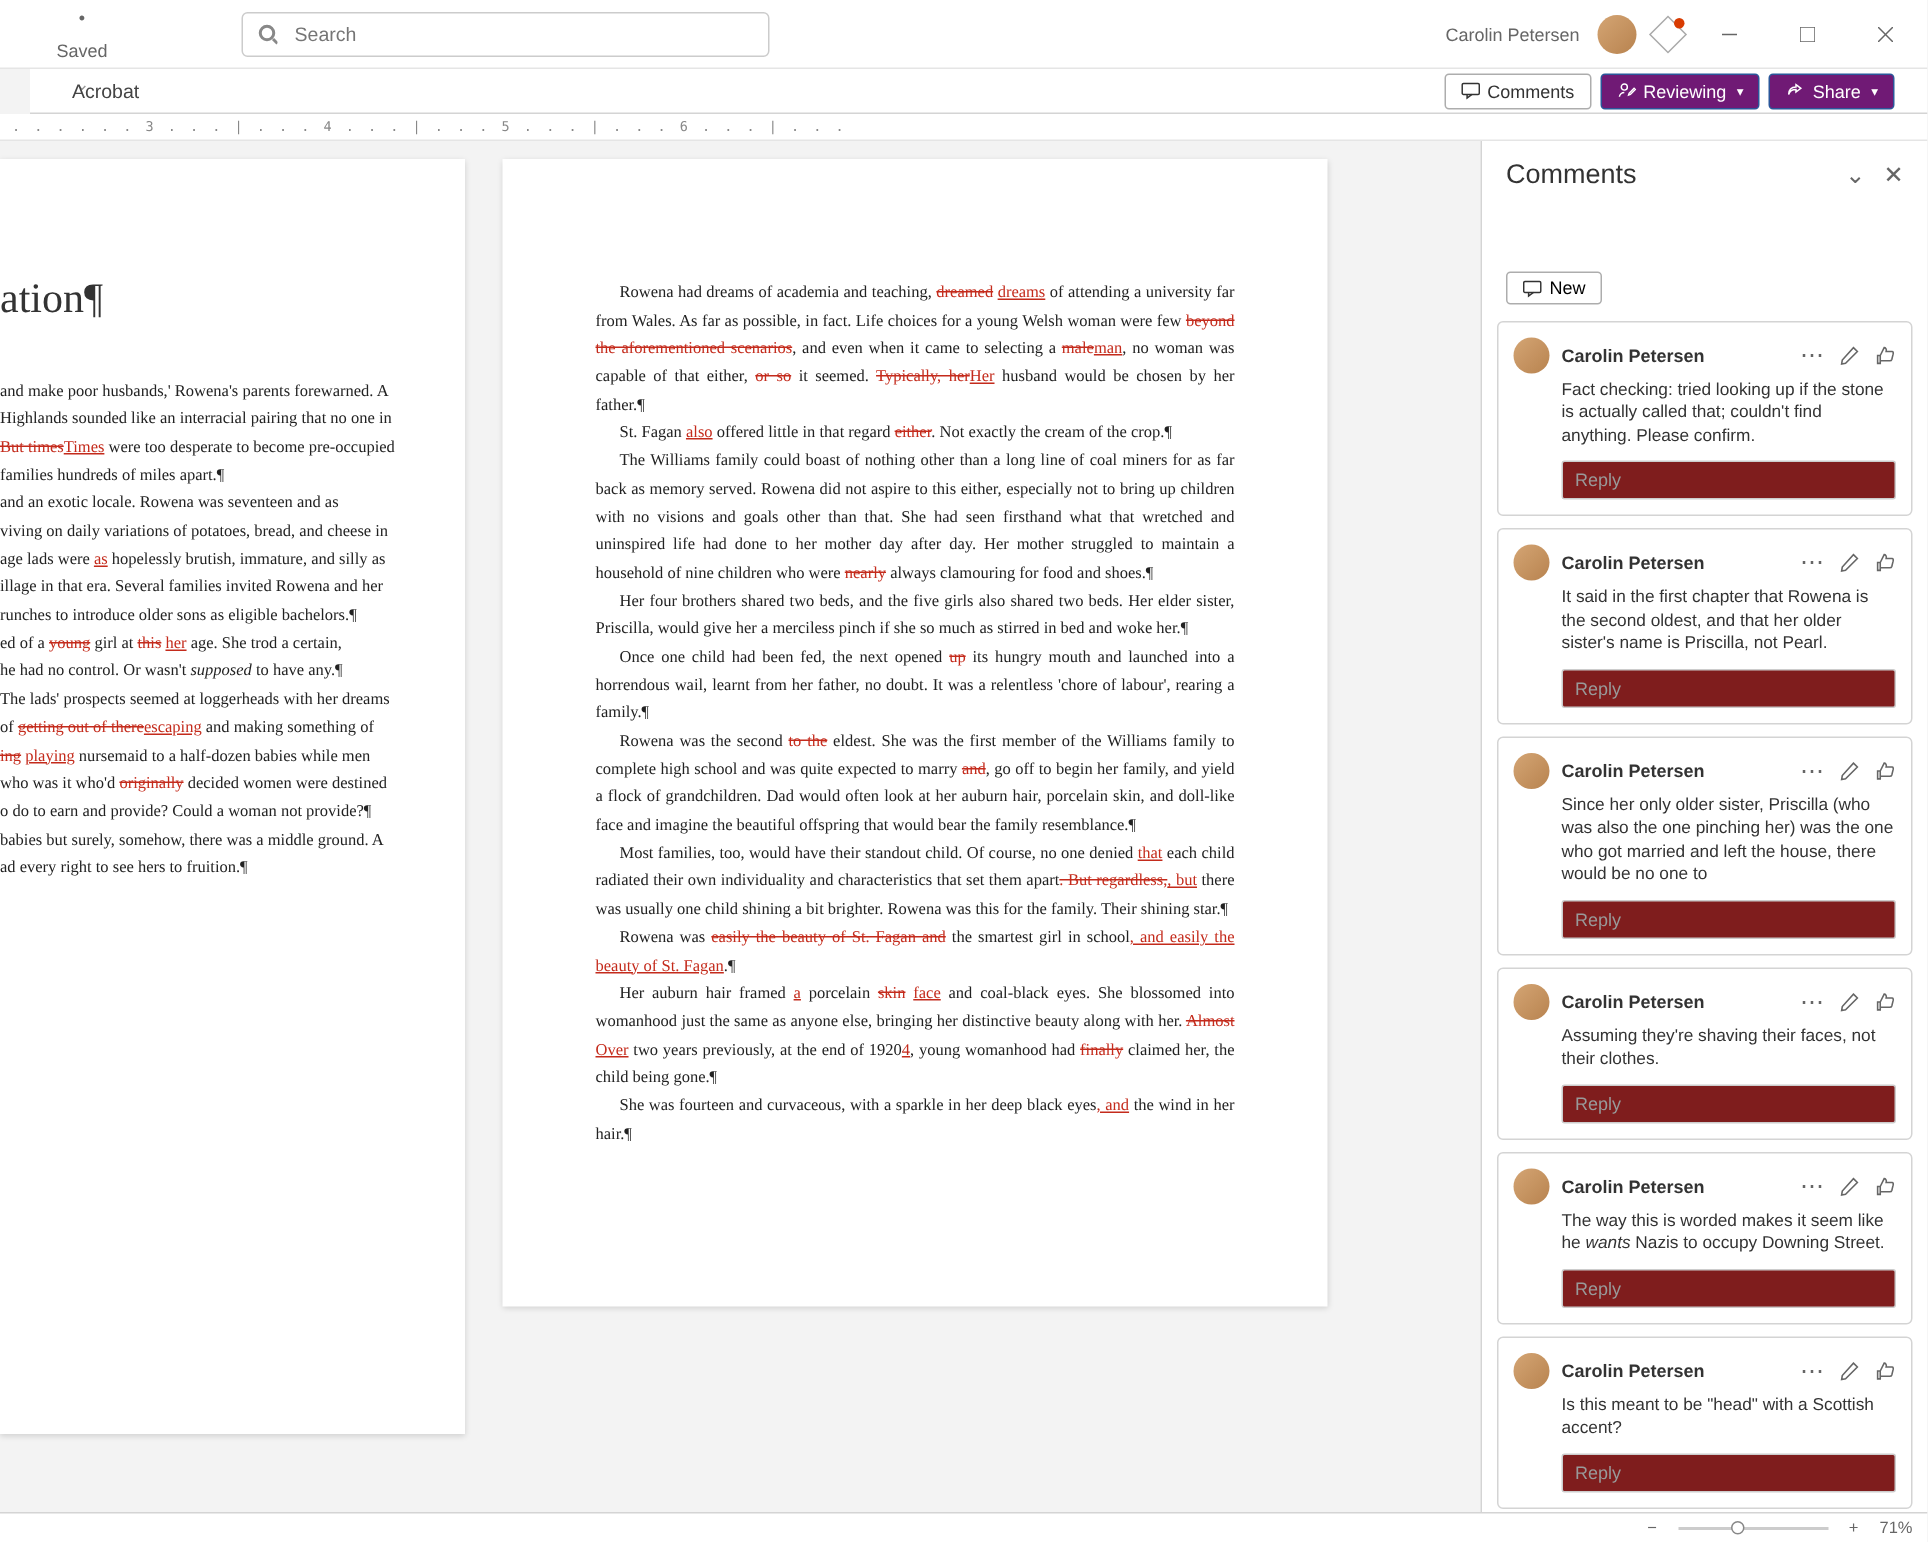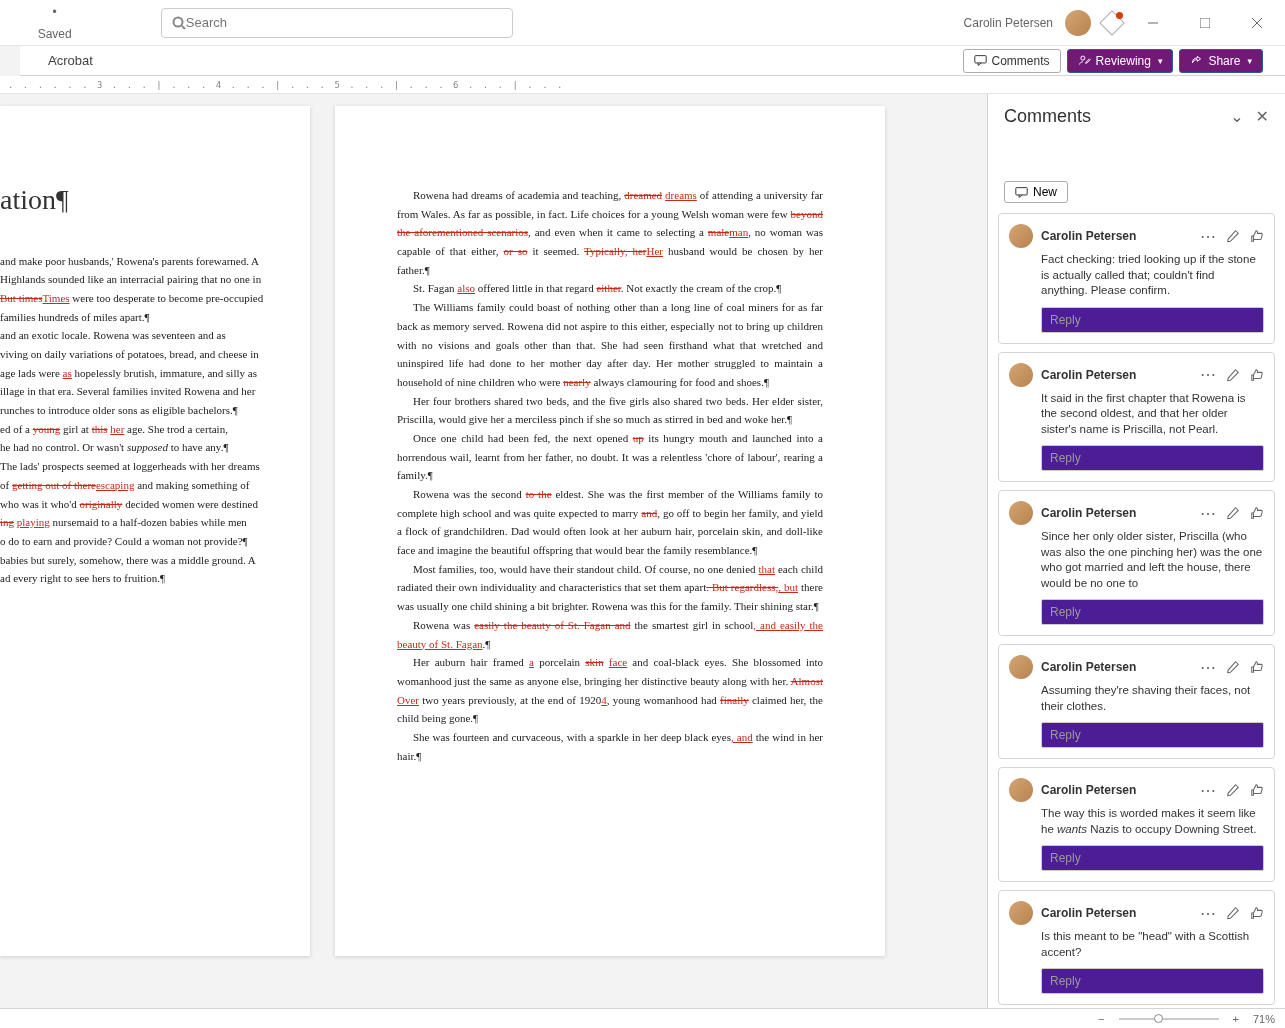--- a/index.html
+++ b/index.html
@@ -5,21 +5,21 @@
 * { margin:0; padding:0; box-sizing:border-box; }
 body { font-family:"Segoe UI",Arial,sans-serif; background:#f3f3f3; width:1285px; height:1028px; overflow:hidden; position:relative; }
 
 
 .title-bar { height:46px; background:#fff; display:flex; align-items:center; padding:0 8px; border-bottom:1px solid #e5e5e5; }
 .title-left { display:flex; align-items:center; gap:8px; color:#666; font-size:12px;flex-direction:column; }
 .save-chevron { color:#999; }
 .search-wrap { margin-left:60px; }
 .search-box { width:352px; height:30px; border:1px solid #ccc; border-radius:4px; display:flex; align-items:center; padding:0 10px; background:#fff; }
 .search-box svg { width:14px; height:14px; stroke:#888; fill:none; stroke-width:2; }
-.search-box input { border:none; outline:none; margin-left:0; font-size:13px; color:#666; width:100%; }
+.search-box input { border:none; outline:none; margin-left:11px; font-size:13px; color:#666; width:100%; }
 .title-right { margin-left:auto; display:flex; align-items:center; gap:12px; }
 .user-name { color:#666; font-size:12px; }
 .avatar { width:26px; height:26px; border-radius:50%; background:linear-gradient(135deg,#d4a574,#b8834f); display:flex; align-items:center; justify-content:center; color:#fff; font-size:11px; }
 .diamond-wrap { position:relative; }
 .diamond { width:18px; height:18px; transform:rotate(45deg); border:1.5px solid #aaa; }
 .red-dot { position:absolute; top:-2px; right:-2px; width:7px; height:7px; background:#d83b01; border-radius:50%; }
 .win-btn { width:40px; height:30px; display:flex; align-items:center; justify-content:center; color:#666; font-size:14px; }
 .win-btn svg { width:10px; height:10px; stroke:#666; fill:none; stroke-width:1; }
 
 
@@ -33,21 +33,21 @@
 .chev-sm { font-size:9px; margin-left:2px; }
 
 
 .ruler { height:18px; background:#fff; border-bottom:1px solid #e5e5e5; position:relative; display:flex; align-items:center; padding-left:8px; }
 .ruler-scale { font-size:9px; color:#888; letter-spacing:2px; font-family:monospace; }
 
 
 .workspace { position:absolute; top:94px; left:0; right:0; bottom:20px; display:flex; background:#f3f3f3; }
 .doc-area { flex:1; position:relative; overflow:hidden; }
 .page-left { position:absolute; left:0; top:12px; width:310px; height:850px; background:#fff; box-shadow:0 1px 4px rgba(0,0,0,.15); padding:70px 20px 40px 0; }
-.page-right { position:absolute; left:335px; top:12px; width:550px; height:850px; background:#fff; box-shadow:0 1px 4px rgba(0,0,0,.15); padding:80px 62px 40px 62px; }
+.page-right { position:absolute; left:335px; top:12px; width:550px; height:765px; background:#fff; box-shadow:0 1px 4px rgba(0,0,0,.15); padding:80px 62px 40px 62px; }
 .doc-text { font-family:Georgia,"Times New Roman",serif; font-size:11px; line-height:1.7; color:#222; text-align:justify; }
 .heading { font-family:Liberation Serif, serif; font-size:28px; color:#333; margin-bottom:28px; }
 .para { margin-bottom:0; text-indent:16px; }
 .ins { color:#c42b1c; text-decoration:underline; text-decoration-color:#c42b1c; }
 .del { color:#c42b1c; text-decoration:line-through; text-decoration-color:#c42b1c; }
 
 
 .comments-pane { width:298px; background:#fff; border-left:1px solid #d4d4d4; display:flex; flex-direction:column; }
 .cp-head { padding:12px 16px 10px; display:flex; align-items:center; justify-content:space-between; }
 .cp-title { font-size:18px; color:#333; }
@@ -55,21 +55,21 @@
 .cp-new-row { padding:0 16px 10px;margin-top:44px; }
 .new-btn { border:1px solid #adadad; background:#fff; border-radius:3px; padding:3px 10px; font-size:12px; display:inline-flex; align-items:center; gap:5px; }
 .cp-list { flex:1; overflow-y:auto; padding:0 10px 12px; }
 .comment { border:1px solid #d4d4d4; border-radius:4px; padding:10px 10px 10px 10px; margin-bottom:8px; background:#fff; }
 .c-head { display:flex; align-items:center; gap:8px; margin-bottom:4px; }
 .c-av { width:24px; height:24px; border-radius:50%; background:linear-gradient(135deg,#d4a574,#b8834f); flex-shrink:0; }
 .c-auth { font-size:12px; font-weight:600; color:#333; flex:1; }
 .c-icons { display:flex; gap:10px; color:#666; align-items:center; }
 .c-icons svg { width:14px; height:14px; }
 .c-body { font-size:11.5px; color:#333; line-height:1.35; margin:2px 0 8px 32px; }
-.reply-box { margin-left:32px; border:1px solid #ccc; border-radius:2px; height:26px; padding:0 8px; font-size:12px; color:#999; display:flex; align-items:center; background:#4c1d95; }
+.reply-box { margin-left:32px; border:1px solid #ccc; border-radius:2px; height:26px; padding:0 8px; font-size:12px; color:#999; display:flex; align-items:center; background:#7f1d1d; }
 
 
 .status-bar { position:absolute; bottom:0; left:0; right:0; height:20px; background:#fff; border-top:1px solid #d4d4d4; display:flex; align-items:center; justify-content:flex-end; padding:0 10px; font-size:11px; color:#666; gap:14px; }
 .zoom-slider { width:100px; height:2px; background:#ccc; position:relative; }
 .zoom-thumb { position:absolute; left:35%; top:-4px; width:9px; height:9px; background:#fff; border:1px solid #888; border-radius:50%; }
 </style>
 </head>
 <body>
 
 <div class="title-bar">
@@ -161,22 +161,22 @@
             <div> families hundreds of miles apart.¶</div>
             <div> and an exotic locale. Rowena was seventeen and as</div>
             <div>viving on daily variations of potatoes, bread, and cheese in</div>
             <div> age lads were <span class="ins">as</span> hopelessly brutish, immature, and silly as</div>
             <div>illage in that era. Several families invited Rowena and her</div>
             <div>runches to introduce older sons as eligible bachelors.¶</div>
             <div>ed of a <span class="del">young</span> girl at <span class="del">this</span> <span class="ins">her</span> age. She trod a certain,</div>
             <div>he had no control. Or wasn't <i>supposed</i> to have any.¶</div>
             <div>The lads' prospects seemed at loggerheads with her dreams</div>
             <div> of <span class="del">getting out of there</span><span class="ins">escaping</span> and making something of</div>
+            <div><span class="del">ing</span> <span class="ins">playing</span> nursemaid to a half-dozen babies while men</div>
             <div> who was it who'd <span class="del">originally</span> decided women were destined</div>
-            <div><span class="del">ing</span> <span class="ins">playing</span> nursemaid to a half-dozen babies while men</div>
             <div>o do to earn and provide? Could a woman not provide?¶</div>
             <div> babies but surely, somehow, there was a middle ground. A</div>
             <div>ad every right to see hers to fruition.¶</div>
           </div>
       </div>
     </div>
     <div class="page-right">
       <div class="doc-text" id="right-body">
           <div class="para">Rowena had dreams of academia and teaching, <span class="del">dreamed</span> <span class="ins">dreams</span> of attending a university far from Wales. As far as possible, in fact. Life choices for a young Welsh woman were few <span class="del">beyond the aforementioned scenarios</span>, and even when it came to selecting a <span class="del">male</span><span class="ins">man</span>, no woman was capable of that either, <span class="del">or so</span> it seemed. <span class="del">Typically, her</span><span class="ins">Her</span> husband would be chosen by her father.¶</div>
           <div class="para">St. Fagan <span class="ins">also</span> offered little in that regard <span class="del">either</span>. Not exactly the cream of the crop.¶</div>

